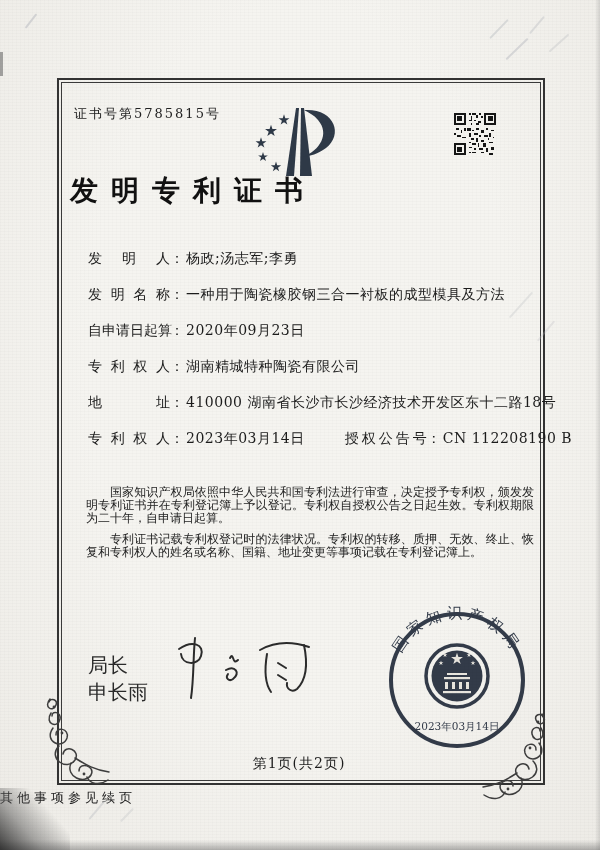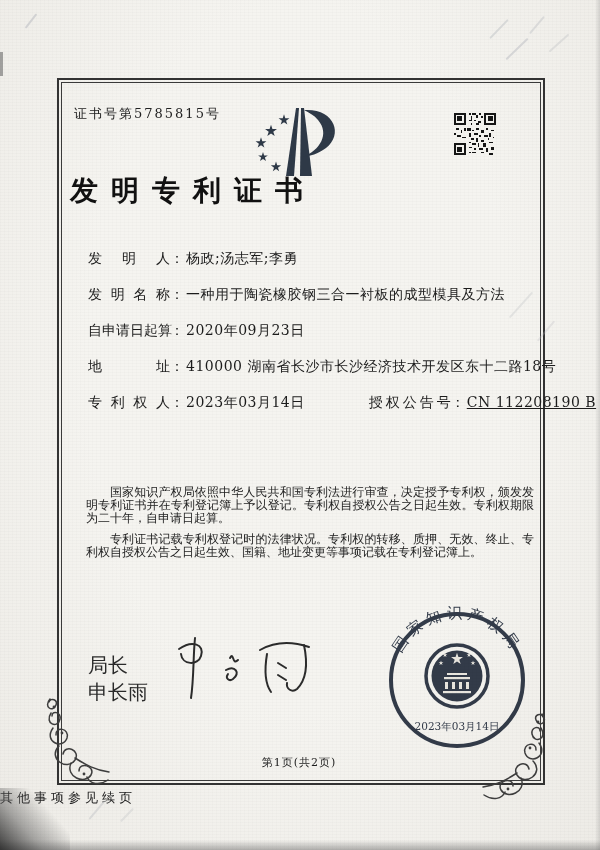--- a/index.html
+++ b/index.html
@@ -20,28 +20,28 @@
   .qr{position:absolute;left:452px;top:113px;}
   .title{
     position:absolute;left:57px;top:172px;width:484px;text-align:left;
     font-size:28px;font-weight:600;letter-spacing:13px;padding-left:13px;box-sizing:border-box;color:#111;
   }
   .fields{position:absolute;left:88px;top:247px;width:448px;font-size:14px;}
   .frow{margin-bottom:14px;line-height:22px;white-space:nowrap;}
   .flabel{display:inline-block;width:82px;text-align:justify;text-align-last:justify;vertical-align:top;}
   .fsep{display:inline-block;margin:0 2px 0 0;}
   .fvalue{letter-spacing:0.5px;}
-  .grant-group{margin-left:64px;text-decoration:underline;}
+  .grant-group{margin-left:40px;}
   .paras{position:absolute;left:86px;top:486px;width:448px;font-size:12px;line-height:13px;text-align:justify;color:#222;}
   .paras p{margin:0 0 8px 0;text-indent:2em;}
   .director{position:absolute;left:88px;top:652px;font-size:20px;line-height:27px;
     font-family:"DejaVu Sans","Liberation Sans",sans-serif;color:#2a2a2a;}
   .signature{position:absolute;left:168px;top:632px;}
   .seal{position:absolute;left:383px;top:606px;opacity:0.92;mix-blend-mode:multiply;}
-  .page-num{position:absolute;left:57px;top:755px;width:484px;text-align:center;font-size:11px;letter-spacing:1px;}
+  .page-num{position:absolute;left:57px;top:755px;width:484px;text-align:center;font-size:14px;letter-spacing:1px;}
   .cont-note{position:absolute;left:0;top:789px;width:600px;text-align:left;font-size:13px;letter-spacing:4px;color:#222;}
   .ornament{position:absolute;}
   .orn-bl{left:40px;top:697px;}
   .orn-br{left:482px;top:712px;transform:scaleX(-1);}
   
   .streak{position:absolute;background:#b9bcc1;opacity:.55;border-radius:2px;}
   .s1{left:30px;top:12px;width:2px;height:18px;transform:rotate(38deg);}
   .s2{left:498px;top:16px;width:2px;height:26px;transform:rotate(44deg);opacity:.45;}
   .s3{left:516px;top:34px;width:2px;height:30px;transform:rotate(46deg);opacity:.5;}
   .s4{left:536px;top:14px;width:2px;height:22px;transform:rotate(40deg);opacity:.4;}
@@ -156,30 +156,33 @@
     <div class="frow">
       <span class="flabel">发明人</span><span class="fsep">：</span><span class="fvalue">杨政;汤志军;李勇</span>
     </div>
     <div class="frow">
       <span class="flabel">发明名称</span><span class="fsep">：</span><span class="fvalue">一种用于陶瓷橡胶钢三合一衬板的成型模具及方法</span>
     </div>
     <div class="frow">
       <span class="flabel">自申请日起算</span><span class="fsep">：</span><span class="fvalue">2020年09月23日</span>
     </div>
     <div class="frow">
+      <span class="flabel">专利权人</span><span class="fsep">：</span><span class="fvalue">湖南精城特种陶瓷有限公司</span>
+    </div>
+    <div class="frow">
       <span class="flabel">地址</span><span class="fsep">：</span><span class="fvalue">410000 湖南省长沙市长沙经济技术开发区东十二路18号</span>
     </div>
     <div class="frow">
       <span class="flabel">专利权人</span><span class="fsep">：</span><span class="fvalue">2023年03月14日</span><span class="grant-group"><span class="flabel">授权公告号</span><span class="fsep">：</span><span class="fvalue">CN 112208190 B</span></span>
     </div>
   </div>
 
   <div class="paras">
     <p>国家知识产权局依照中华人民共和国专利法进行审查，决定授予专利权，颁发发明专利证书并在专利登记簿上予以登记。专利权自授权公告之日起生效。专利权期限为二十年，自申请日起算。</p>
-    <p>专利证书记载专利权登记时的法律状况。专利权的转移、质押、无效、终止、专利权自授权公告之日起生效、国籍、地址变更等事项记载在专利登记簿上。</p>
+    <p>专利证书记载专利权登记时的法律状况。专利权的转移、质押、无效、终止、恢复和专利权人的姓名或名称、国籍、地址变更等事项记载在专利登记簿上。</p>
   </div>
 
   <div class="director">
     <div>局长</div>
     <div>申长雨</div>
   </div>
 
   <div class="signature">
     <svg width="150" height="72" viewBox="0 0 150 72">
       <g fill="none" stroke="#2b2b2b" stroke-width="2" stroke-linecap="round" stroke-linejoin="round">

